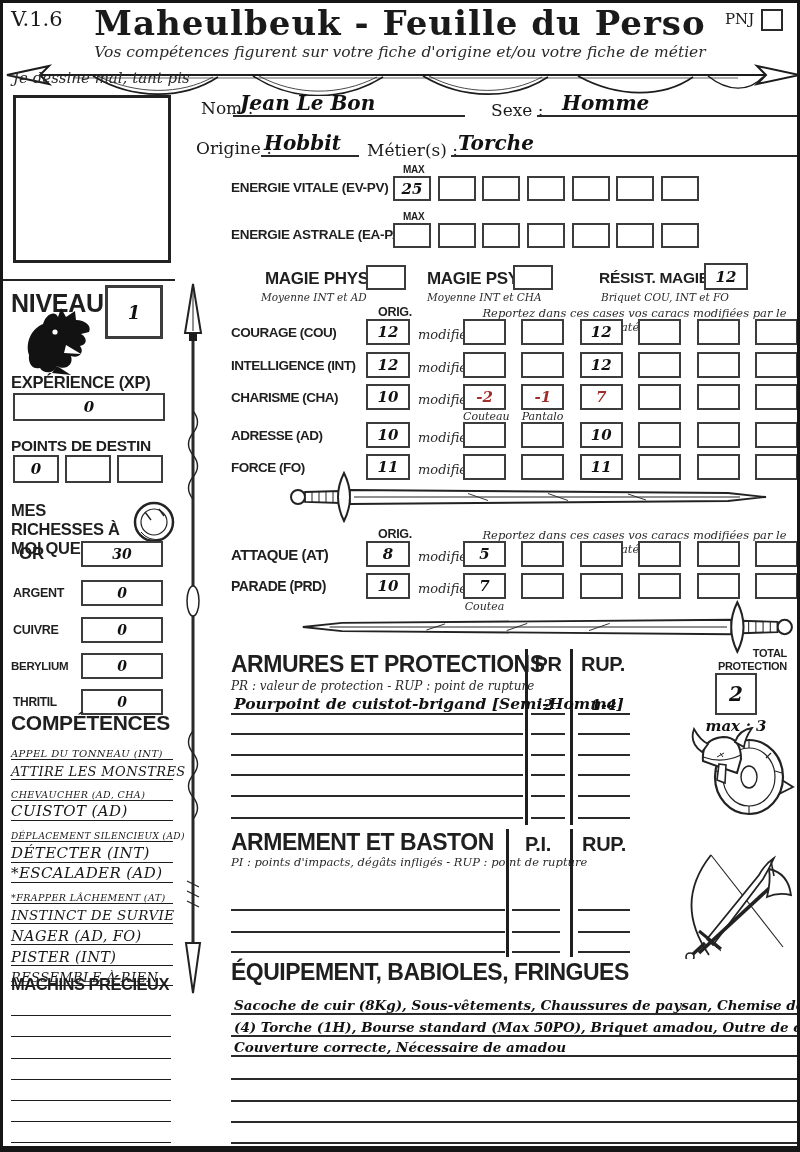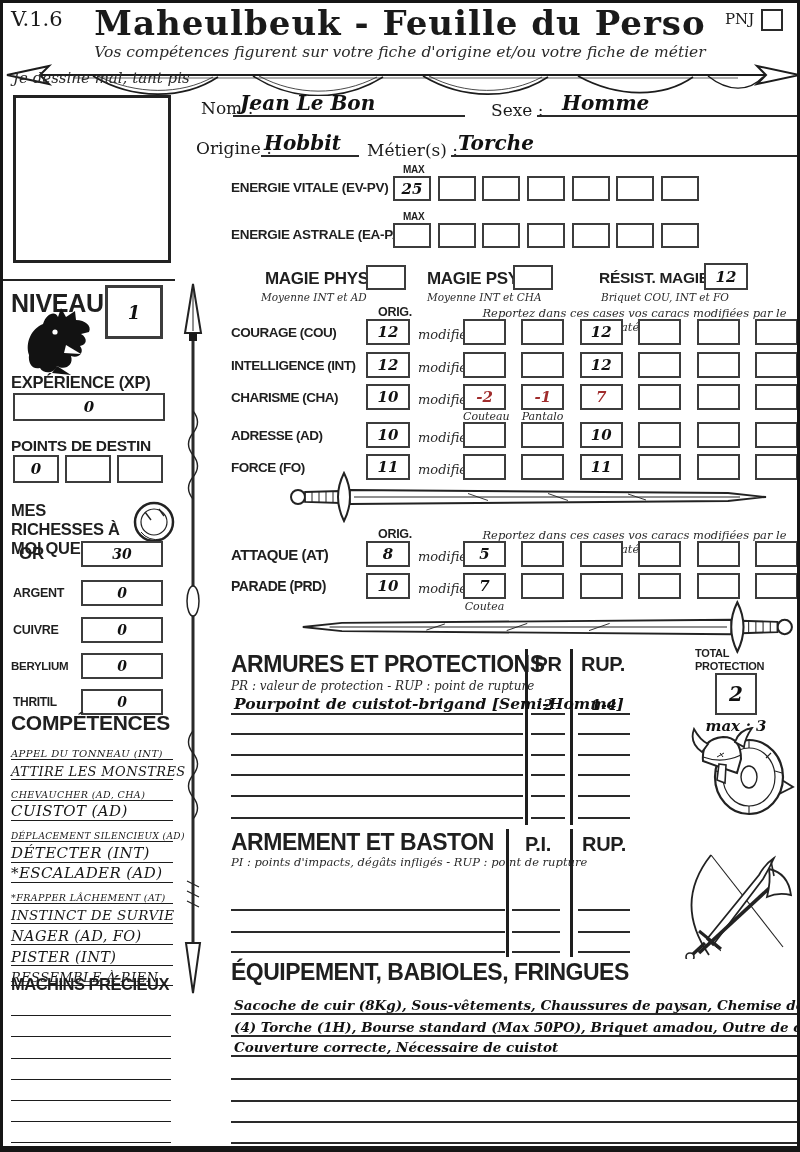--- a/index.html
+++ b/index.html
@@ -517,21 +517,21 @@
     <div class="abs wline" style="left:0;top:0;width:292px;height:19px"></div>
       <div class="abs wline" style="left:300px;top:0;width:34px;height:19px"></div>
       <div class="abs wline" style="left:347px;top:0;width:52px;height:19px"></div>
   </div>
   <div class="abs" style="left:228px;top:797px;width:567px;height:19px">
     <div class="abs wline" style="left:0;top:0;width:292px;height:19px"></div>
       <div class="abs wline" style="left:300px;top:0;width:34px;height:19px"></div>
       <div class="abs wline" style="left:347px;top:0;width:52px;height:19px"></div>
   </div>
 
-  <div class="abs disp" style="left:692px;top:644px;width:92px;font-size:11px;line-height:1.2;text-align:left">TOTAL PROTECTION</div>
+  <div class="abs disp" style="left:692px;top:644px;width:92px;font-size:11px;line-height:1.2;text-align:right">TOTAL PROTECTION</div>
   <div class="abs box" style="left:712px;top:670px;width:42px;height:42px;border-width:2px">
     <span class="hand" style="font-size:20px">2</span>
   </div>
   <div class="abs hand" style="left:702px;top:714px;width:62px;font-size:15px;text-align:center">max : 3</div>
 
   <svg class="abs" style="left:686px;top:724px" width="106" height="92" viewBox="0 0 106 92">
     <polygon points="88,50 104,60 88,68" fill="#fff" stroke="#222" stroke-width="1.8"></polygon>
     <ellipse cx="60" cy="50" rx="34" ry="37" fill="#fff" stroke="#222" stroke-width="2.2"></ellipse>
     <ellipse cx="60" cy="50" rx="26" ry="29" fill="none" stroke="#222" stroke-width="1.2"></ellipse>
     <ellipse cx="60" cy="50" rx="8" ry="11" fill="none" stroke="#222" stroke-width="1.4"></ellipse>
@@ -581,20 +581,20 @@
   </svg>
 
   <span class="abs disp sec-title" style="left:228px;top:956px">ÉQUIPEMENT, BABIOLES, FRINGUES</span>
   <div class="abs wline" style="left:228px;top:992px;width:567px;height:20px">
     <span class="hand" style="font-size:13.5px">Sacoche de cuir (8Kg), Sous-vêtements, Chaussures de paysan, Chemise de base</span>
   </div>
   <div class="abs wline" style="left:228px;top:1014px;width:567px;height:20px">
     <span class="hand" style="font-size:13.5px">(4) Torche (1H), Bourse standard (Max 50PO), Briquet amadou, Outre de cuir 1 litre</span>
   </div>
   <div class="abs wline" style="left:228px;top:1035px;width:567px;height:19px">
-    <span class="hand" style="font-size:13.5px">Couverture correcte, Nécessaire de cuistot</span>
+    <span class="hand" style="font-size:13.5px">Couverture correcte, Nécessaire de amadou</span>
   </div>
   <div class="abs wline" style="left:228px;top:1057px;width:567px;height:20px"></div>
   <div class="abs wline" style="left:228px;top:1079px;width:567px;height:20px"></div>
   <div class="abs wline" style="left:228px;top:1100px;width:567px;height:20px"></div>
   <div class="abs wline" style="left:228px;top:1121px;width:567px;height:20px"></div>
 
 </div>
 
 </body></html>

